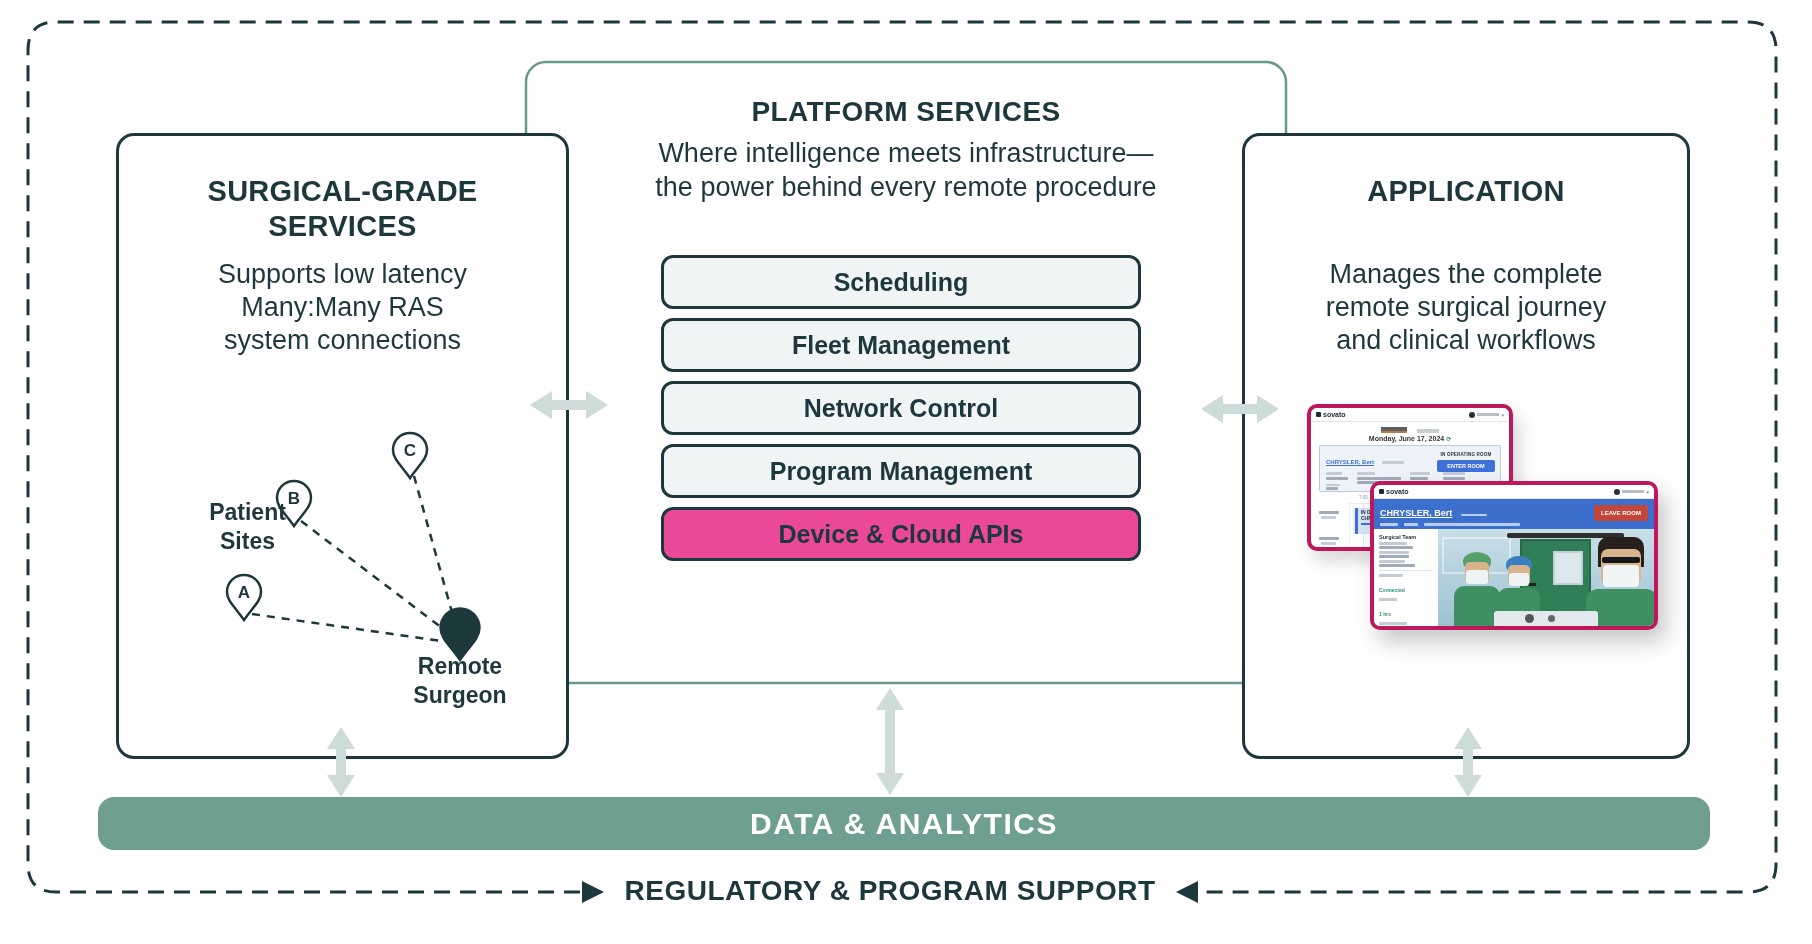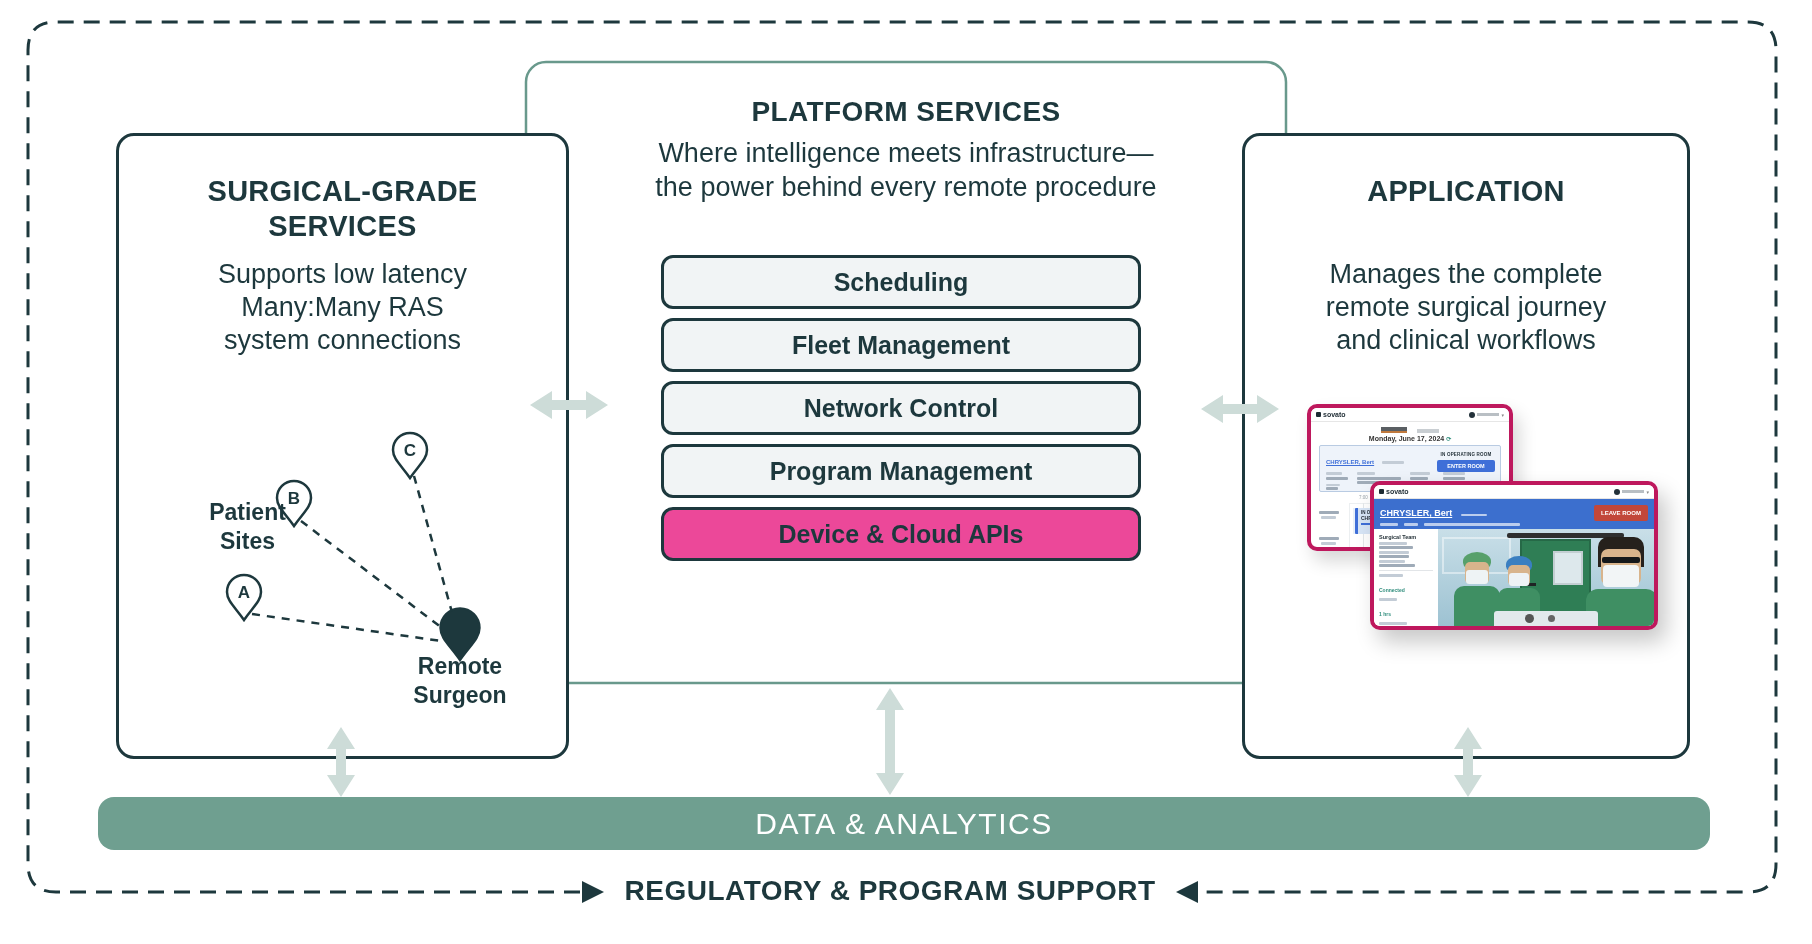--- a/index.html
+++ b/index.html
@@ -20,21 +20,21 @@
                   font-weight:bold;font-size:28px;letter-spacing:.4px;z-index:2}
   #platform-sub{position:absolute;left:526px;width:760px;top:136px;text-align:center;
                 font-size:27px;line-height:34px;z-index:2}
   #pills{position:absolute;left:661px;top:255px;width:480px;z-index:2}
   .pill{height:54px;margin-bottom:9px;border:3px solid #1d383d;border-radius:12px;background:#f1f4f5;
         display:flex;align-items:center;justify-content:center;font-weight:bold;font-size:25px;
         box-sizing:border-box}
   .pill.white{background:#ec4899}
   #data-bar{position:absolute;left:98px;top:797px;width:1612px;height:53px;background:#6f9f90;
             border-radius:16px;z-index:2;display:flex;align-items:center;justify-content:center;
-            color:#fff;font-weight:normal;font-size:30px;letter-spacing:1.5px}
+            color:#fff;font-weight:bold;font-size:30px;letter-spacing:1.5px}
   #footer-label{position:absolute;left:604px;top:875px;width:572px;text-align:center;font-weight:bold;
                 font-size:28px;letter-spacing:.5px;z-index:2}
   .pin-label{position:absolute;text-align:center;font-weight:bold;font-size:23px;line-height:29px;z-index:3}
   #net-svg{position:absolute;left:0;top:0;width:447px;height:620px;z-index:2}
   
   .shot{position:absolute;background:#fff;border:4px solid #be185d;border-radius:10px;
         box-sizing:border-box;overflow:hidden}
   #shot-back{left:62px;top:268px;width:206px;height:147px;z-index:1;
              box-shadow:6px 10px 18px rgba(0,0,0,.16)}
   #shot-front{left:125px;top:345px;width:288px;height:149px;z-index:3;display:flex;flex-direction:column;

